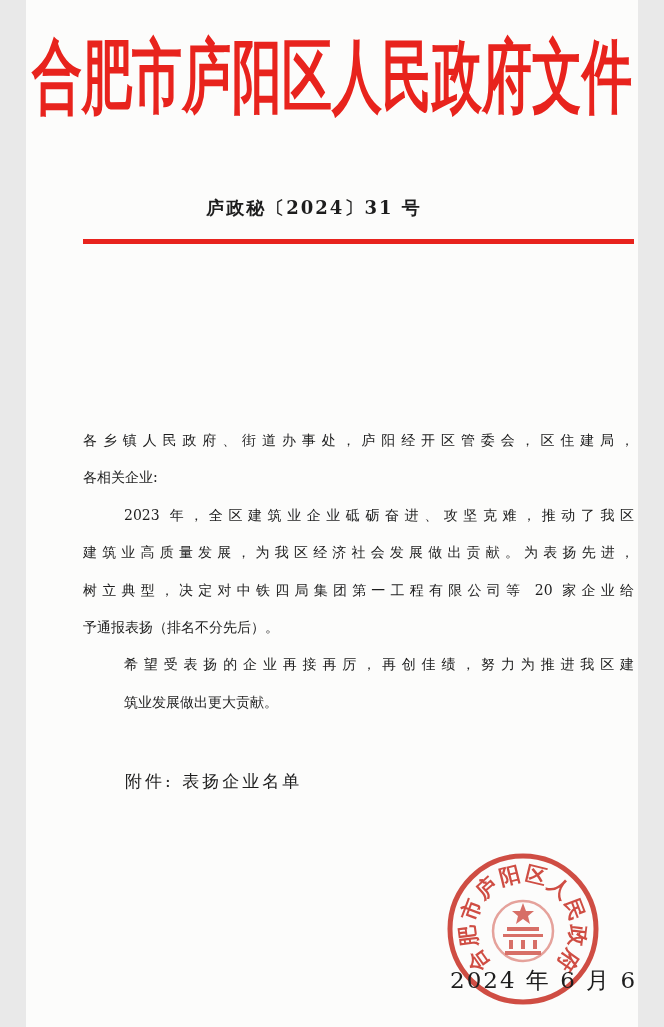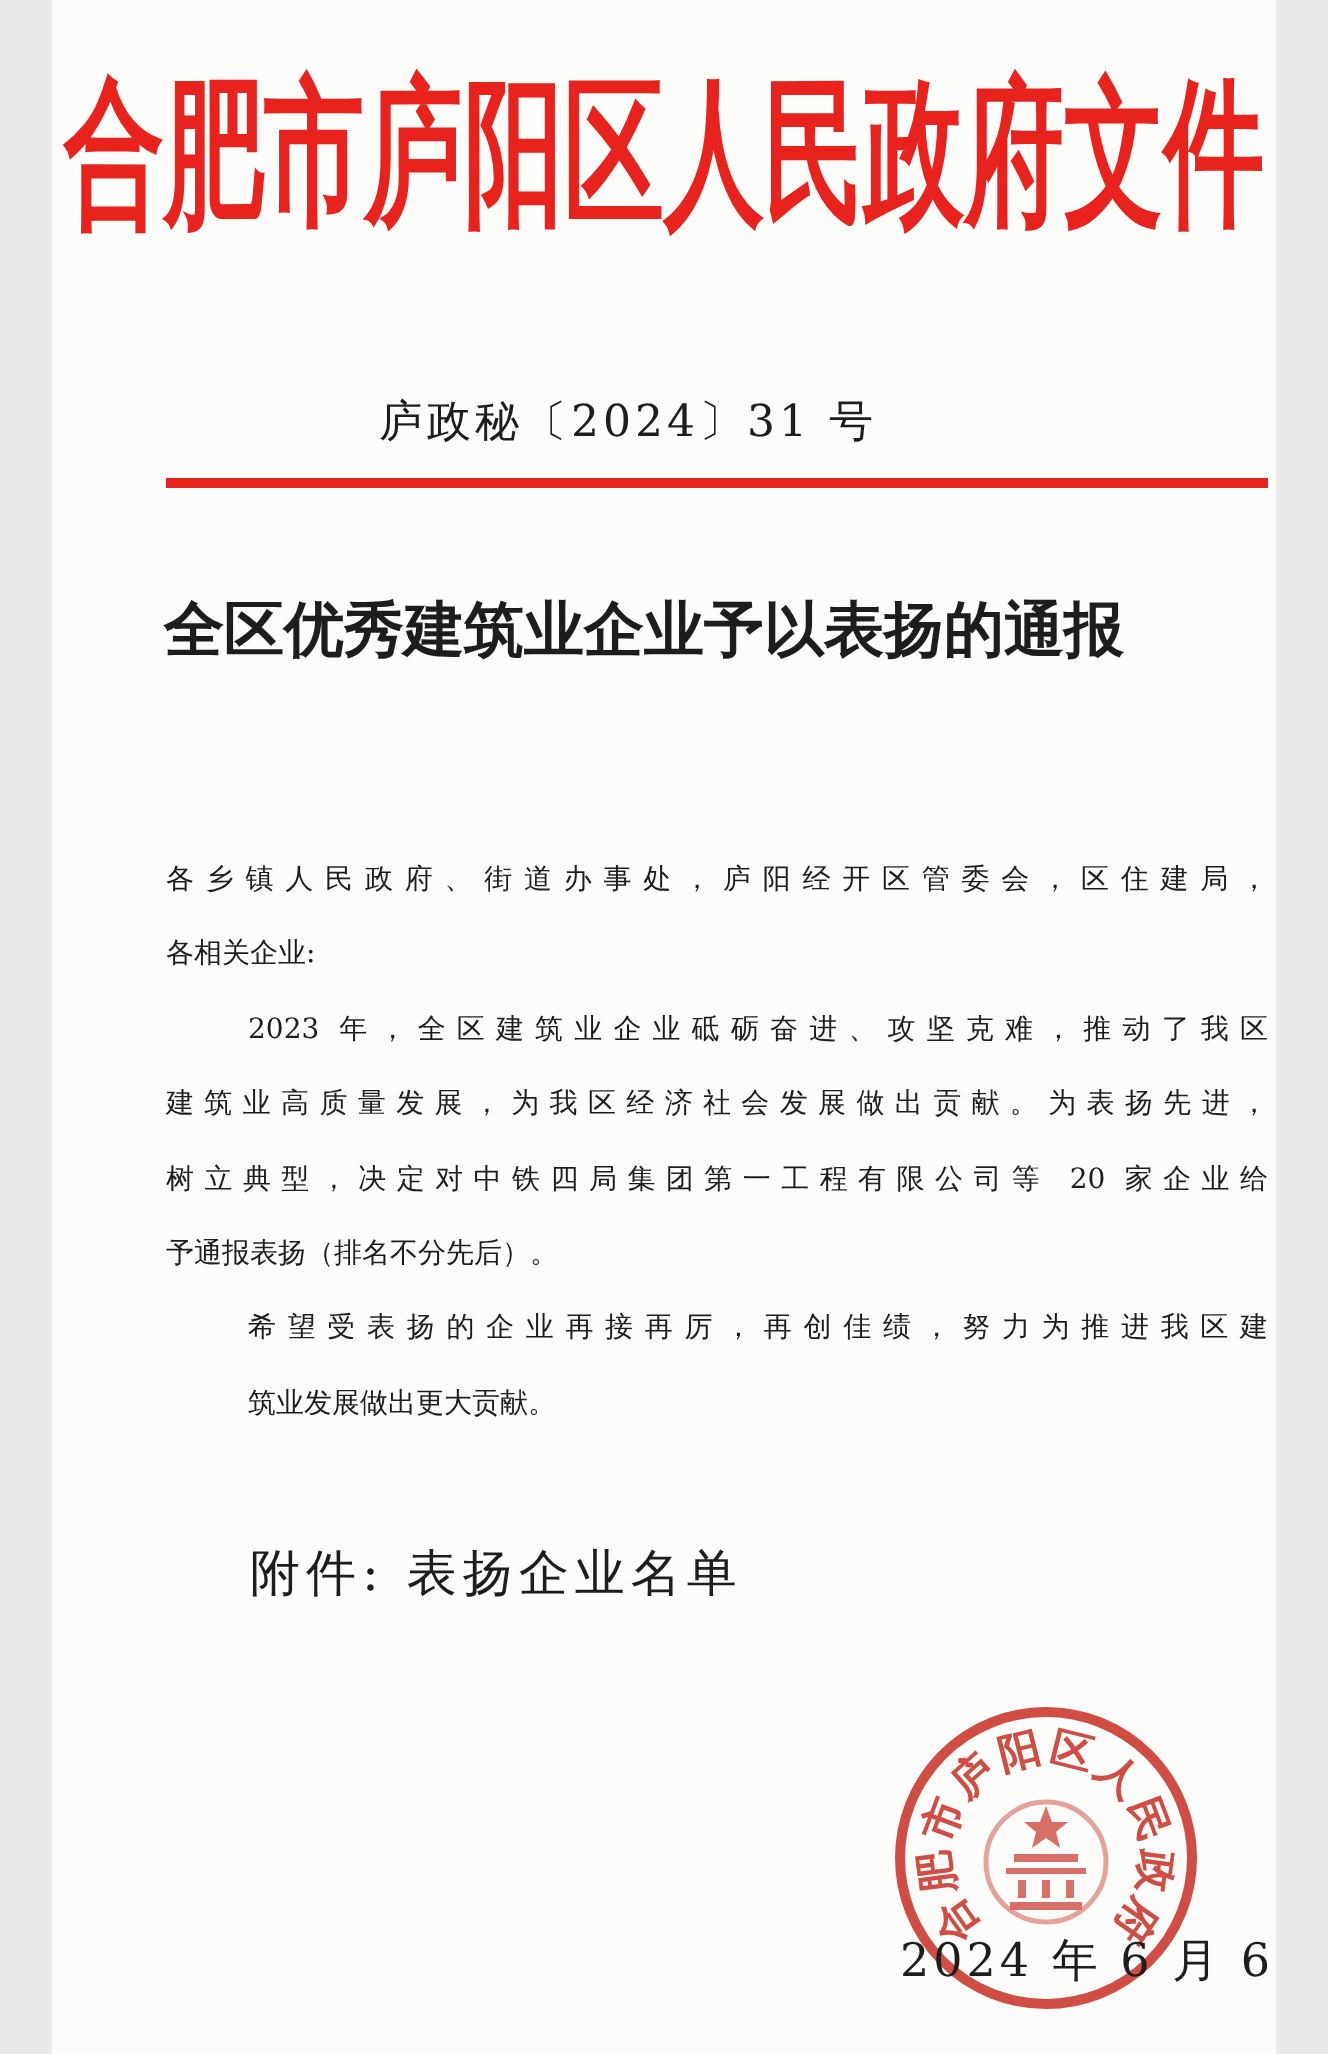--- a/index.html
+++ b/index.html
@@ -18,22 +18,23 @@
     font-size:50px;font-weight:bold;
     color:var(--red,#e8231d);
     letter-spacing:0;
     white-space:nowrap;
     transform:scaleY(1.6);
     transform-origin:top center;
   }
   .doc-number{
     position:absolute;top:196px;left:0;right:36px;
     text-align:center;
-    font-size:22px;
+    font-size:18px;
     letter-spacing:2px;
+    font-weight:bold;
   }
   .red-rule{
     position:absolute;top:239px;left:57px;width:551px;height:5px;
     background:var(--rule,#e8231d);
   }
   .doc-title{
     position:absolute;top:297px;left:20px;right:40px;
     text-align:center;
     font-size:30px;font-weight:bold;
     line-height:37px;
@@ -49,21 +50,21 @@
   }
   .body-line.fill{
     text-align:justify;
     text-align-last:justify;
     text-justify:inter-character;
     white-space:normal;
   }
   .body-line.indent{padding-left:41px;}
   .attachment-line{
     position:absolute;top:770px;left:99px;
-    font-size:25px;letter-spacing:3px;
+    font-size:17px;letter-spacing:3px;
   }
   .seal{
     position:absolute;left:417px;top:849px;
     width:160px;height:160px;
     opacity:.88;
   }
   .seal .ring{fill:none;stroke:var(--seal,#c9352a);stroke-width:5px;}
   .seal .arc-text{
     fill:var(--seal,#c9352a);
     font-size:21px;font-weight:bold;
@@ -82,21 +83,20 @@
 
 <div class="page" style="--red: #e8231d; --rule: #e8231d; --seal: #c9352a; --ink: #1d1d1d;">
 
   <div class="header-title">合肥市庐阳区人民政府文件</div>
 
   <div class="doc-number">庐政秘〔2024〕31 号</div>
 
   <div class="red-rule"></div>
 
   <div class="doc-title">
-    <div>全区优秀建筑业企业予以表扬的通报</div>
   </div>
 
   <div class="body-text">
       <div class="body-line fill">各乡镇人民政府、街道办事处，庐阳经开区管委会，区住建局，</div>
       <div class="body-line">各相关企业:</div>
       <div class="body-line indent fill">2023 年，全区建筑业企业砥砺奋进、攻坚克难，推动了我区</div>
       <div class="body-line fill">建筑业高质量发展，为我区经济社会发展做出贡献。为表扬先进，</div>
       <div class="body-line fill">树立典型，决定对中铁四局集团第一工程有限公司等 20 家企业给</div>
       <div class="body-line">予通报表扬（排名不分先后）。</div>
       <div class="body-line indent fill">希望受表扬的企业再接再厉，再创佳绩，努力为推进我区建</div>

